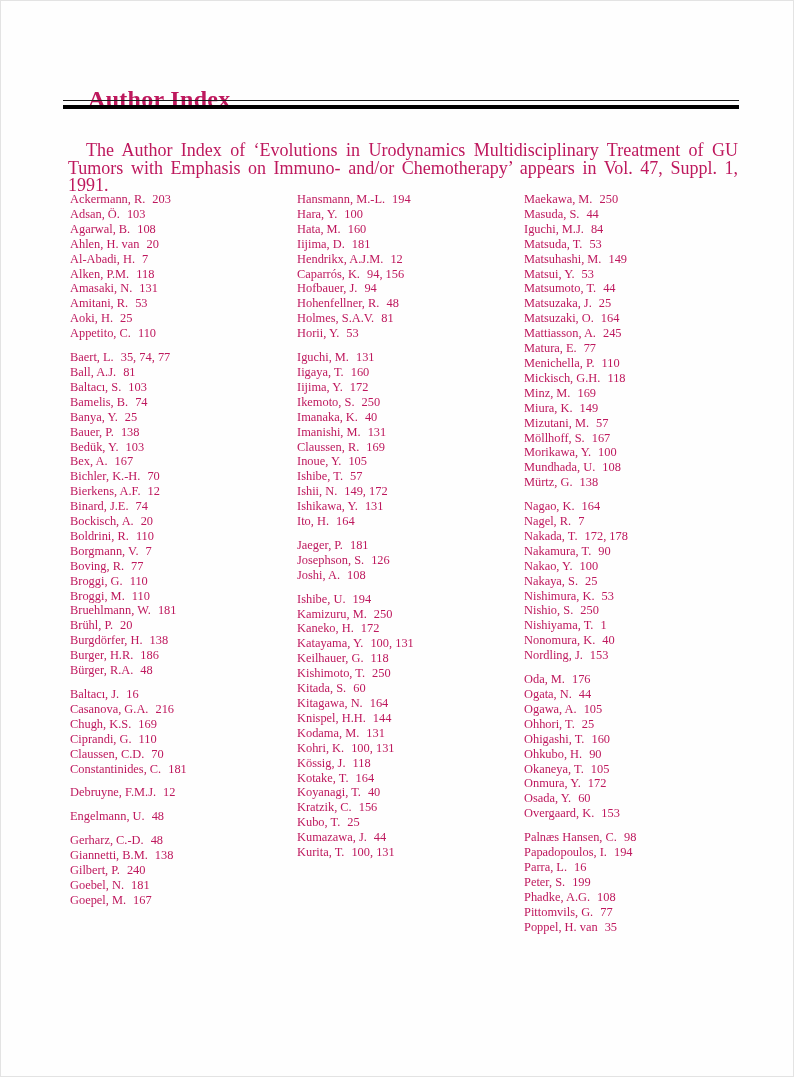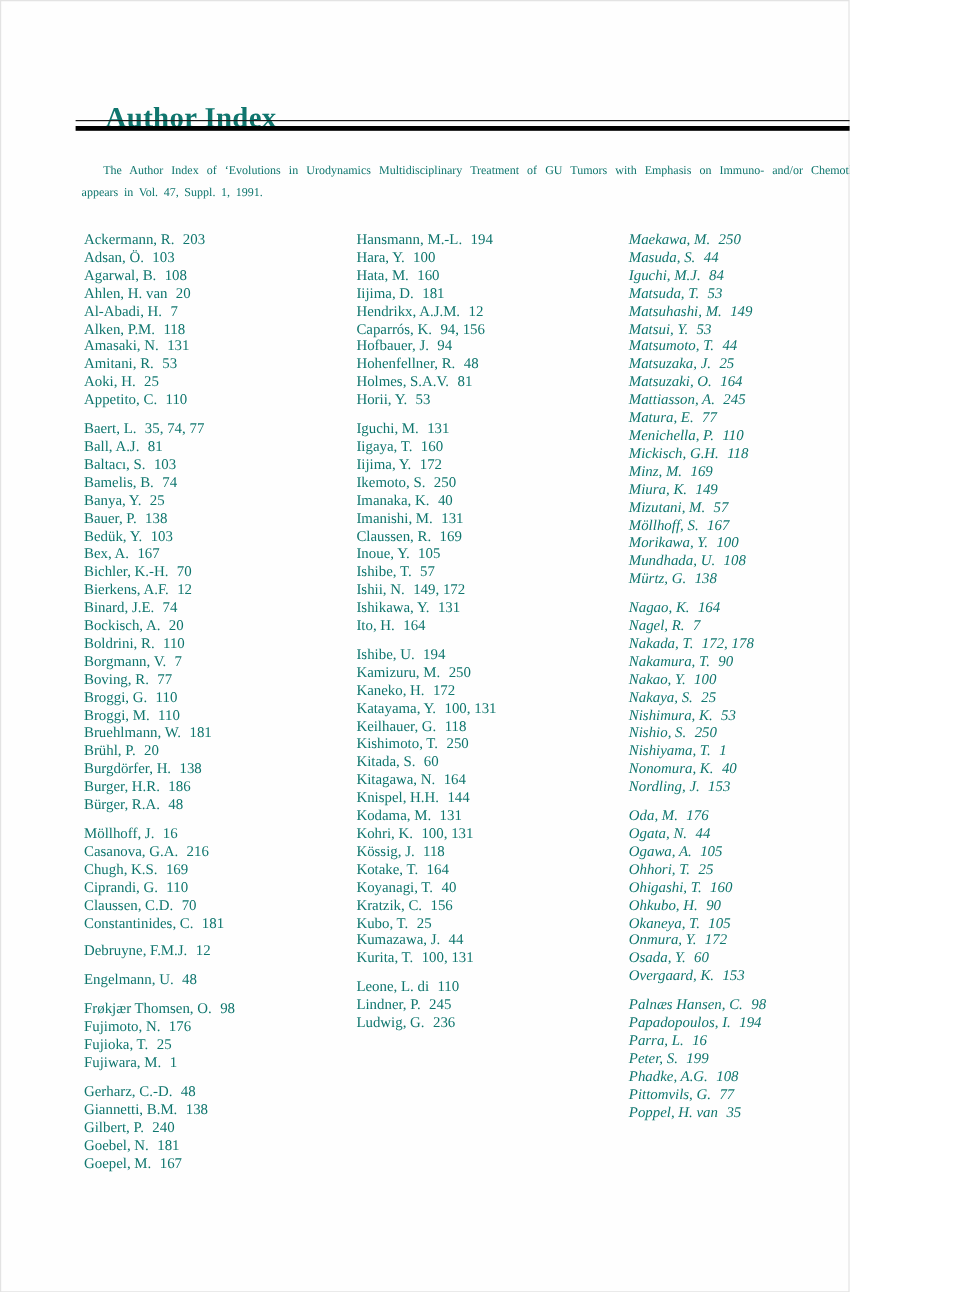--- a/index.html
+++ b/index.html
@@ -2,26 +2,26 @@
 <html><head>
 <meta charset="utf-8">
 <style>
   html, body {
     margin: 0;
     padding: 0;
     background: #ffffff;
   }
   .page {
     position: relative;
-    width: 708px;
+    width: 794px;
     height: 1077px;
     background: #fefefe;
     box-shadow: inset 0 0 0 1px #e3e3e3;
     font-family: "Liberation Serif", serif;
-    color: #0f766e;
+    color: #be185d;
     overflow: hidden;
   }
   .title {
     position: absolute;
     left: 88px;
     top: 70px;
     font-size: 24px;
     font-weight: bold;
     letter-spacing: 0.3px;
     white-space: nowrap;
@@ -33,40 +33,39 @@
     width: 676px;
     height: 4px;
     border-top: 1.4px solid #1a1a1a;
     border-bottom: 4px solid #000000;
   }
   .intro {
     position: absolute;
     left: 68px;
     top: 124px;
     width: 670px;
-    font-size: 10px;
+    font-size: 18px;
     line-height: 17.6px;
     text-align: justify;
     text-indent: 18px;
     word-spacing: 2.2px;
   }
   .columns {
     position: absolute;
     left: 70px;
     top: 192px;
     display: flex;
   }
   .col {
     width: 227px;
     flex: 0 0 227px;
   }
   .col:last-child {
     width: 214px;
     flex: 0 0 214px;
-    font-style: italic;
   }
   .group + .group {
     margin-top: 9px;
   }
   .entry {
     font-size: 12.4px;
     line-height: 14.9px;
     white-space: nowrap;
   }
   .pg {
@@ -112,38 +111,32 @@
           <div class="entry"><span class="nm">Boving, R.</span><span class="pg">77</span></div>
           <div class="entry"><span class="nm">Broggi, G.</span><span class="pg">110</span></div>
           <div class="entry"><span class="nm">Broggi, M.</span><span class="pg">110</span></div>
           <div class="entry"><span class="nm">Bruehlmann, W.</span><span class="pg">181</span></div>
           <div class="entry"><span class="nm">Brühl, P.</span><span class="pg">20</span></div>
           <div class="entry"><span class="nm">Burgdörfer, H.</span><span class="pg">138</span></div>
           <div class="entry"><span class="nm">Burger, H.R.</span><span class="pg">186</span></div>
           <div class="entry"><span class="nm">Bürger, R.A.</span><span class="pg">48</span></div>
         </div>
         <div class="group">
-          <div class="entry"><span class="nm">Möllhoff, J.</span><span class="pg">16</span></div>
+          <div class="entry"><span class="nm">Baltacı, J.</span><span class="pg">16</span></div>
           <div class="entry"><span class="nm">Casanova, G.A.</span><span class="pg">216</span></div>
           <div class="entry"><span class="nm">Chugh, K.S.</span><span class="pg">169</span></div>
           <div class="entry"><span class="nm">Ciprandi, G.</span><span class="pg">110</span></div>
           <div class="entry"><span class="nm">Claussen, C.D.</span><span class="pg">70</span></div>
           <div class="entry"><span class="nm">Constantinides, C.</span><span class="pg">181</span></div>
         </div>
         <div class="group">
           <div class="entry"><span class="nm">Debruyne, F.M.J.</span><span class="pg">12</span></div>
         </div>
         <div class="group">
           <div class="entry"><span class="nm">Engelmann, U.</span><span class="pg">48</span></div>
-        </div>
-        <div class="group">
-          <div class="entry"><span class="nm">Frøkjær Thomsen, O.</span><span class="pg">98</span></div>
-          <div class="entry"><span class="nm">Fujimoto, N.</span><span class="pg">176</span></div>
-          <div class="entry"><span class="nm">Fujioka, T.</span><span class="pg">25</span></div>
-          <div class="entry"><span class="nm">Fujiwara, M.</span><span class="pg">1</span></div>
         </div>
         <div class="group">
           <div class="entry"><span class="nm">Gerharz, C.-D.</span><span class="pg">48</span></div>
           <div class="entry"><span class="nm">Giannetti, B.M.</span><span class="pg">138</span></div>
           <div class="entry"><span class="nm">Gilbert, P.</span><span class="pg">240</span></div>
           <div class="entry"><span class="nm">Goebel, N.</span><span class="pg">181</span></div>
           <div class="entry"><span class="nm">Goepel, M.</span><span class="pg">167</span></div>
         </div>
       </div>
       <div class="col">
@@ -165,45 +158,45 @@
           <div class="entry"><span class="nm">Iijima, Y.</span><span class="pg">172</span></div>
           <div class="entry"><span class="nm">Ikemoto, S.</span><span class="pg">250</span></div>
           <div class="entry"><span class="nm">Imanaka, K.</span><span class="pg">40</span></div>
           <div class="entry"><span class="nm">Imanishi, M.</span><span class="pg">131</span></div>
           <div class="entry"><span class="nm">Claussen, R.</span><span class="pg">169</span></div>
           <div class="entry"><span class="nm">Inoue, Y.</span><span class="pg">105</span></div>
           <div class="entry"><span class="nm">Ishibe, T.</span><span class="pg">57</span></div>
           <div class="entry"><span class="nm">Ishii, N.</span><span class="pg">149, 172</span></div>
           <div class="entry"><span class="nm">Ishikawa, Y.</span><span class="pg">131</span></div>
           <div class="entry"><span class="nm">Ito, H.</span><span class="pg">164</span></div>
+        </div>
+        <div class="group">
+          <div class="entry"><span class="nm">Jaeger, P.</span><span class="pg">181</span></div>
+          <div class="entry"><span class="nm">Josephson, S.</span><span class="pg">126</span></div>
+          <div class="entry"><span class="nm">Joshi, A.</span><span class="pg">108</span></div>
         </div>
         <div class="group">
           <div class="entry"><span class="nm">Ishibe, U.</span><span class="pg">194</span></div>
           <div class="entry"><span class="nm">Kamizuru, M.</span><span class="pg">250</span></div>
           <div class="entry"><span class="nm">Kaneko, H.</span><span class="pg">172</span></div>
           <div class="entry"><span class="nm">Katayama, Y.</span><span class="pg">100, 131</span></div>
           <div class="entry"><span class="nm">Keilhauer, G.</span><span class="pg">118</span></div>
           <div class="entry"><span class="nm">Kishimoto, T.</span><span class="pg">250</span></div>
           <div class="entry"><span class="nm">Kitada, S.</span><span class="pg">60</span></div>
           <div class="entry"><span class="nm">Kitagawa, N.</span><span class="pg">164</span></div>
           <div class="entry"><span class="nm">Knispel, H.H.</span><span class="pg">144</span></div>
           <div class="entry"><span class="nm">Kodama, M.</span><span class="pg">131</span></div>
           <div class="entry"><span class="nm">Kohri, K.</span><span class="pg">100, 131</span></div>
           <div class="entry"><span class="nm">Kössig, J.</span><span class="pg">118</span></div>
           <div class="entry"><span class="nm">Kotake, T.</span><span class="pg">164</span></div>
           <div class="entry"><span class="nm">Koyanagi, T.</span><span class="pg">40</span></div>
           <div class="entry"><span class="nm">Kratzik, C.</span><span class="pg">156</span></div>
           <div class="entry"><span class="nm">Kubo, T.</span><span class="pg">25</span></div>
           <div class="entry"><span class="nm">Kumazawa, J.</span><span class="pg">44</span></div>
           <div class="entry"><span class="nm">Kurita, T.</span><span class="pg">100, 131</span></div>
-        </div>
-        <div class="group">
-          <div class="entry"><span class="nm">Leone, L. di</span><span class="pg">110</span></div>
-          <div class="entry"><span class="nm">Lindner, P.</span><span class="pg">245</span></div>
-          <div class="entry"><span class="nm">Ludwig, G.</span><span class="pg">236</span></div>
         </div>
       </div>
       <div class="col">
         <div class="group">
           <div class="entry"><span class="nm">Maekawa, M.</span><span class="pg">250</span></div>
           <div class="entry"><span class="nm">Masuda, S.</span><span class="pg">44</span></div>
           <div class="entry"><span class="nm">Iguchi, M.J.</span><span class="pg">84</span></div>
           <div class="entry"><span class="nm">Matsuda, T.</span><span class="pg">53</span></div>
           <div class="entry"><span class="nm">Matsuhashi, M.</span><span class="pg">149</span></div>
           <div class="entry"><span class="nm">Matsui, Y.</span><span class="pg">53</span></div>

